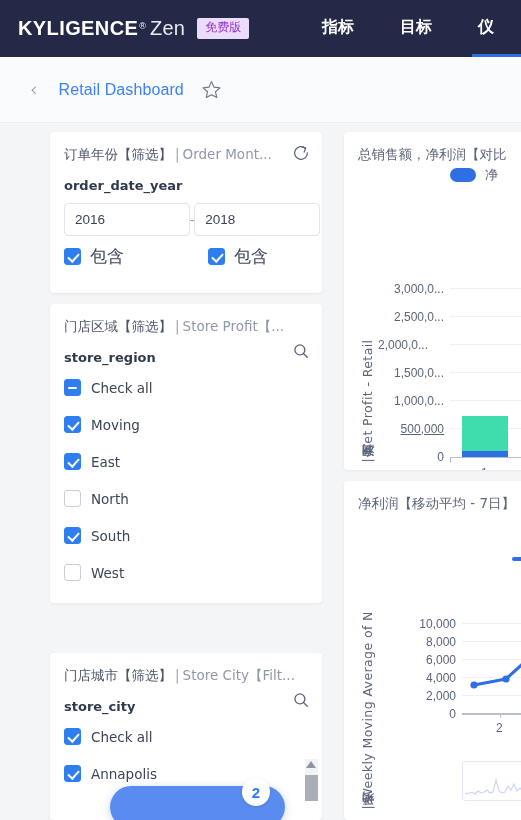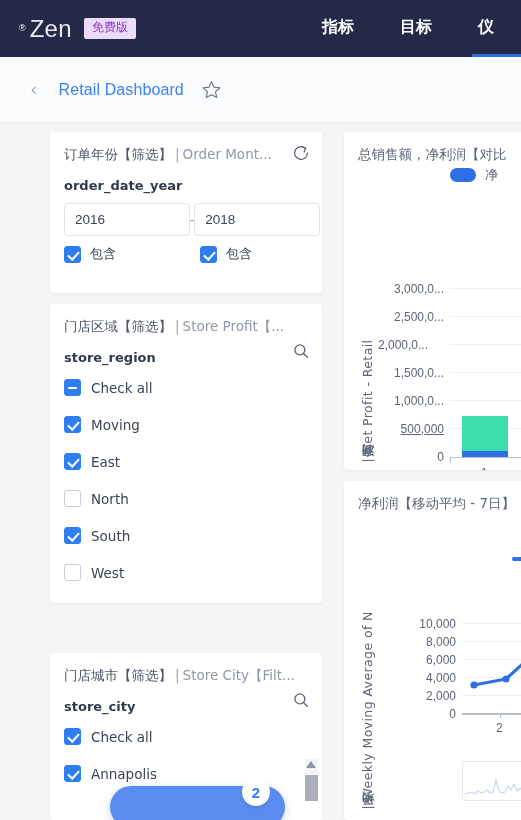--- a/index.html
+++ b/index.html
@@ -23,21 +23,21 @@
   }
   .brand-ky {
     color: #ffffff; font-size: 20px; font-weight: bold;
     letter-spacing: 0.4px;
   }
   .brand-reg {
     color: #ffffff; font-size: 9px; vertical-align: super;
     position: relative; top: -6px; left: 1px;
   }
   .brand-zen {
-    color: #e9eaf0; font-size: 24px; font-weight: 400;
+    color: #e9eaf0; font-size: 20px; font-weight: 400;
     margin-left: 5px; letter-spacing: 0.3px;
   }
   .free-badge {
     margin-left: 12px;
     background: #ecdcf9;
     color: #9135c9;
     font-size: 12px;
     padding: 3px 8px 4px;
     border-radius: 2px;
     line-height: 1.1;
@@ -145,21 +145,21 @@
   .range-dash {
     color: #8b93a3; font-size: 13px;
     width: 16px; text-align: center;
   }
   .incl-row {
     display: flex; padding: 9px 14px 14px 14px;
   }
   .incl-item { display: flex; align-items: center; }
   .incl-item.second { margin-left: 84px; }
   .incl-label {
-    font-size: 13px; color: #3b4456; margin-left: 9px;
+    font-size: 17px; color: #3b4456; margin-left: 9px;
     font-family: "DejaVu Sans", sans-serif;
   }
 
   
   .cb {
     width: 17px; height: 17px; border-radius: 3px;
     border: 1px solid #c7ccd8; background: #fff;
     flex: none; position: relative; cursor: pointer;
   }
   .cb.checked { background: #2f7ef0; border-color: #2f7ef0; }
@@ -270,20 +270,21 @@
     border-left: 5px solid transparent;
     border-right: 5px solid transparent;
     border-bottom: 7px solid #8f95a1;
   }
 </style>
 </head>
 <body>
 
 <div class="topnav">
   <div class="brand">
+    <span class="brand-ky">KYLIGENCE</span>
     <span class="brand-reg">®</span>
     <span class="brand-zen">Zen</span>
   </div>
   <div class="free-badge">免费版</div>
 
   <div class="nav-items">
     <div class="nav-item">指标</div>
     <div class="nav-item">目标</div>
     <div class="nav-item active">仪</div>
   </div>

